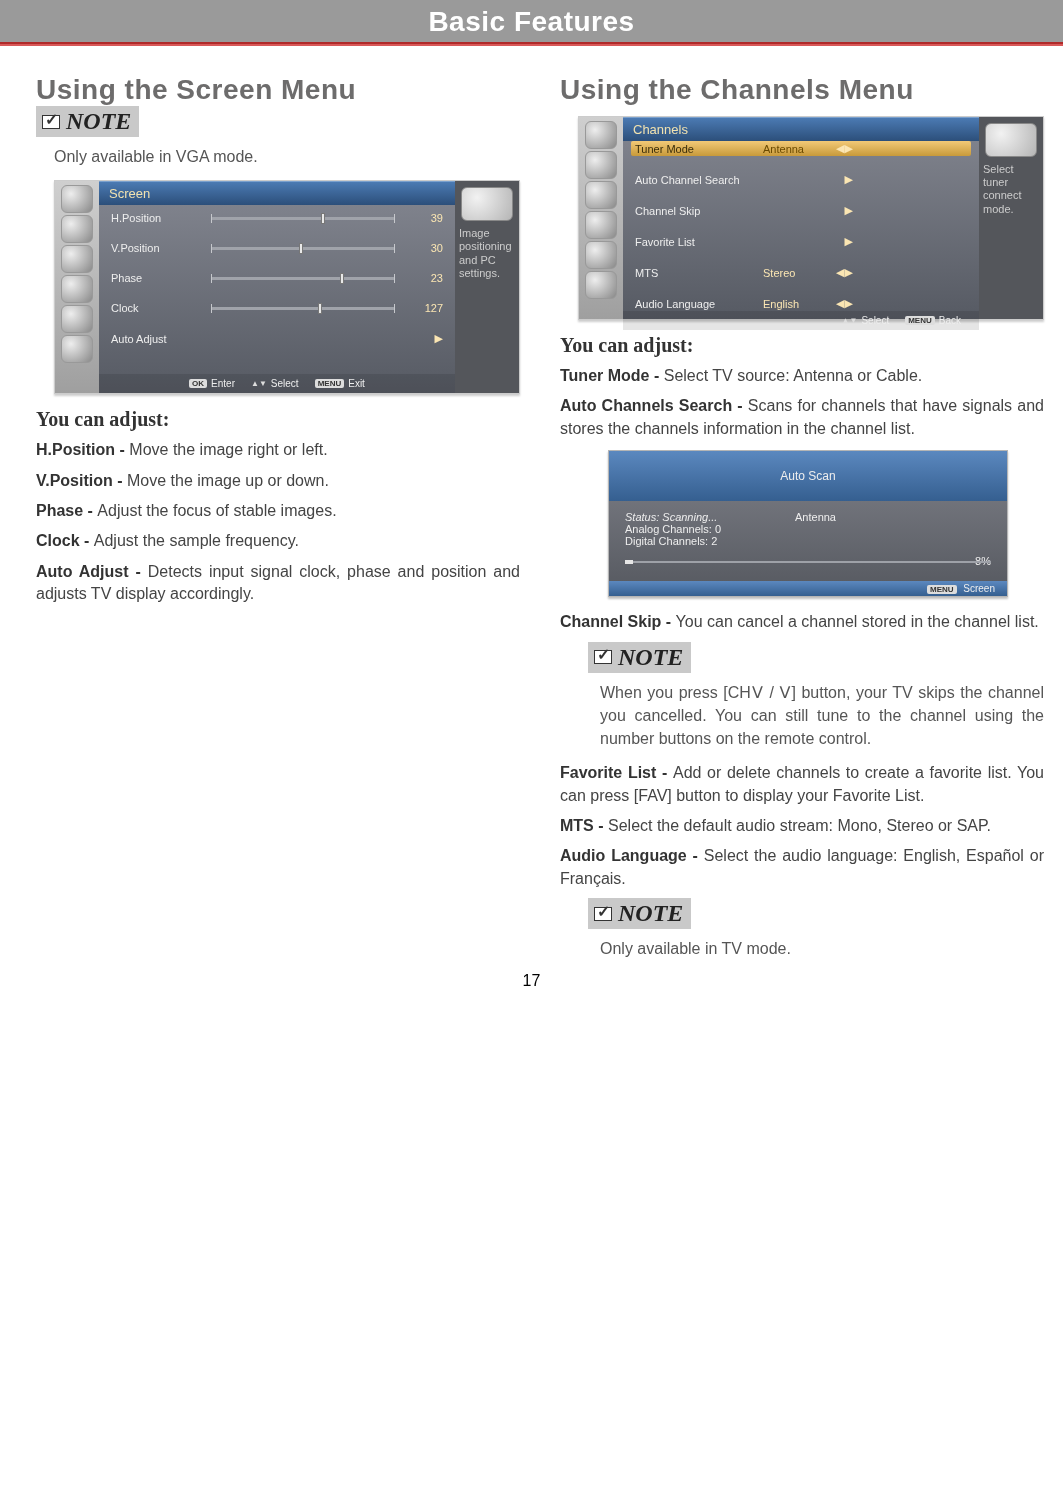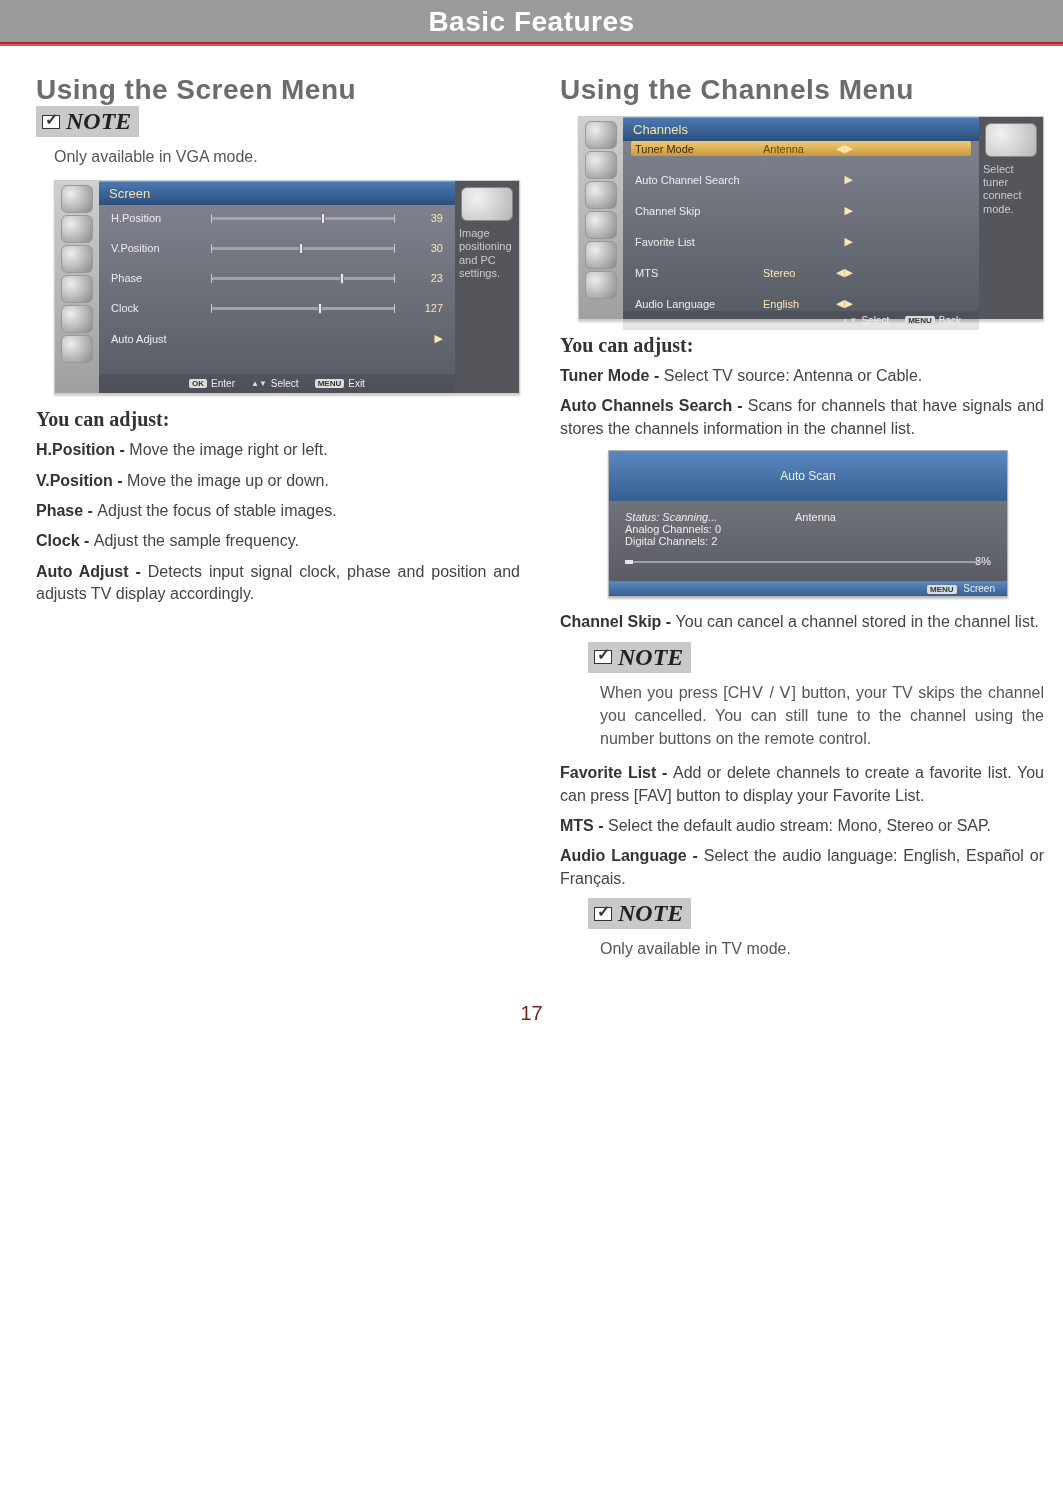--- a/index.html
+++ b/index.html
@@ -207,21 +207,21 @@
   .scan .bar {
     height:2px; background:#9ea1a8; margin:14px 0 2px; position:relative;
   }
   .scan .bar .fill { position:absolute; left:0; top:-1px; height:4px; width:8px; background:#e6e6e6; }
   .scan .pct { text-align:right; font-size:11px; margin-top:-10px; }
   .scan .ftr {
     background: linear-gradient(#5b88bf,#355f90);
     text-align:right; padding:2px 12px; font-size:10px;
   }
 
-  .page-num { text-align: center; font-size: 20px; color: #7f1d1d; margin-top: 30px; }
+  .page-num { text-align: center; font-size: 16px; color: #000000; }
 </style>
 </head>
 <body>
 
 <div class="page-header">
   <h1>Basic Features</h1>
 </div>
 <div class="rule"></div>
 
 <div class="page">

